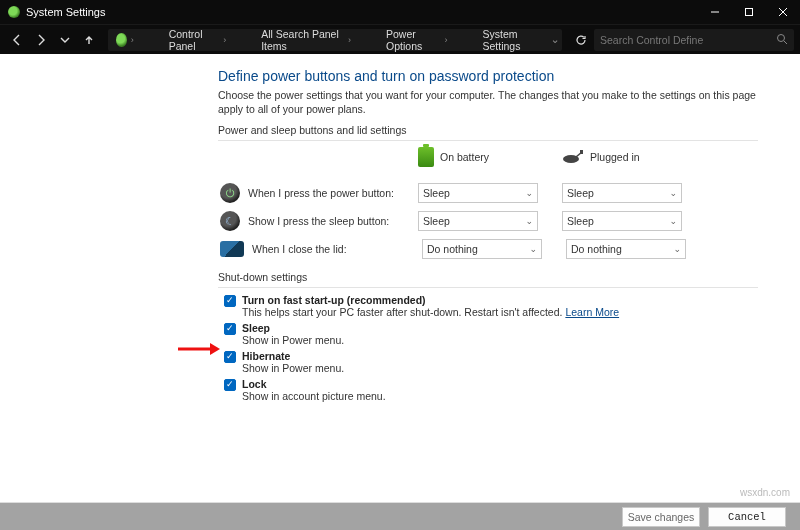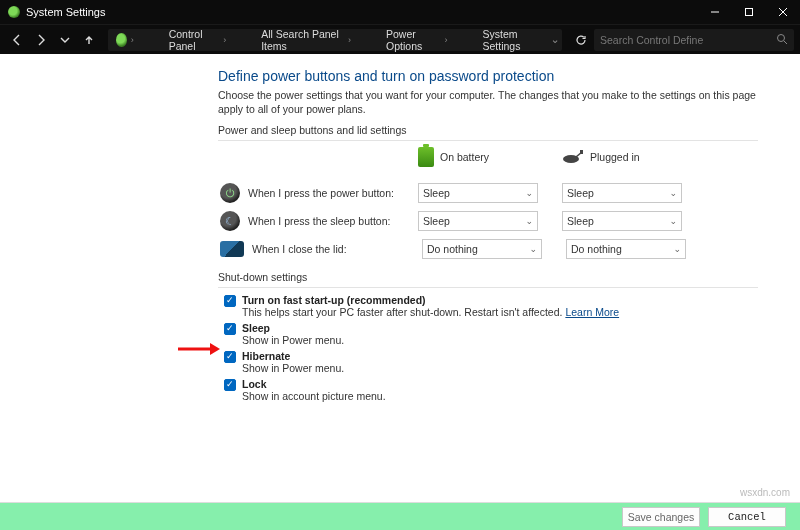--- a/index.html
+++ b/index.html
@@ -120,21 +120,21 @@
   a.learn { color:#0a4a8a; text-decoration:underline; }
 
   
   .arrow {
     position:absolute; left: 178px; top: 288px; width: 42px; height: 14px;
   }
   .arrow svg { width:42px; height:14px; }
 
   
   .footer {
-    height:28px; background:#86efac; display:flex; align-items:center;
+    height:28px; background:#a3a3a3; display:flex; align-items:center;
     justify-content:flex-end; gap:8px; padding-right:14px; font-size:10.5px;
     border-top:1px solid #ddd;
   }
   .footer .btn {
     min-width:78px; height:20px; border:1px solid #c8c8c8; background:#fdfdfd;
     display:flex; align-items:center; justify-content:center; color:#666;
   }
   .footer .btn.primary { color:#222;font-family:Liberation Mono, monospace; }
 
   .watermark { position:absolute; right:10px; bottom:4px; font-size:10px; color:#bbb; }
@@ -250,21 +250,21 @@
       <span class="chev">⌄</span>
     </div>
     <div class="sel">
       <span>Sleep</span>
       <span class="chev">⌄</span>
     </div>
   </div>
 
   <div class="opt-row">
     <div class="row-icon sleep"></div>
-    <div class="row-label">When I press the sleep button:</div>
+    <div class="row-label">Show I press the sleep button:</div>
     <div class="sel">
       <span>Sleep</span>
       <span class="chev">⌄</span>
     </div>
     <div class="sel">
       <span>Sleep</span>
       <span class="chev">⌄</span>
     </div>
   </div>
 

